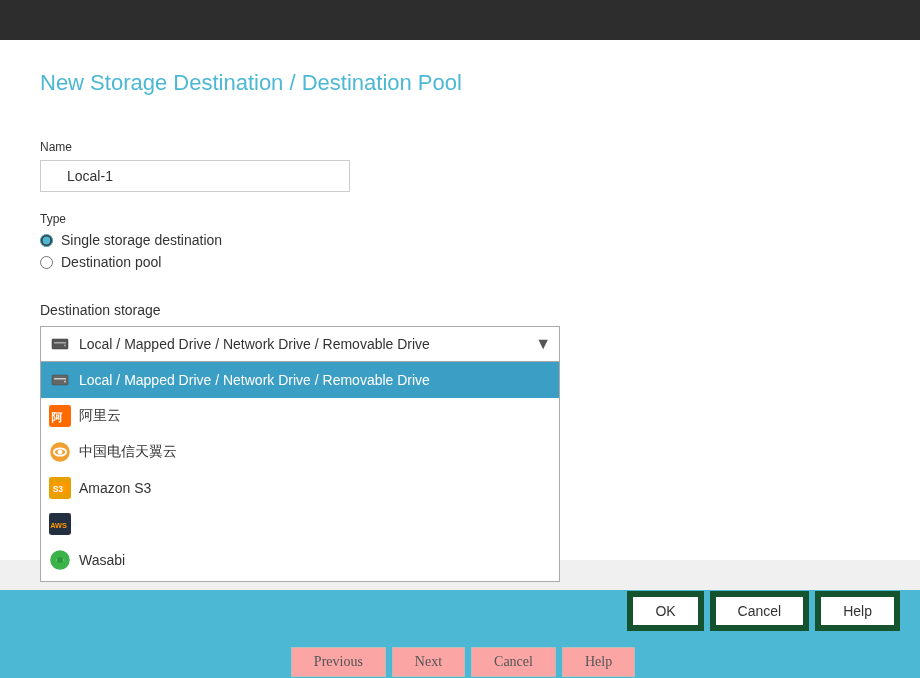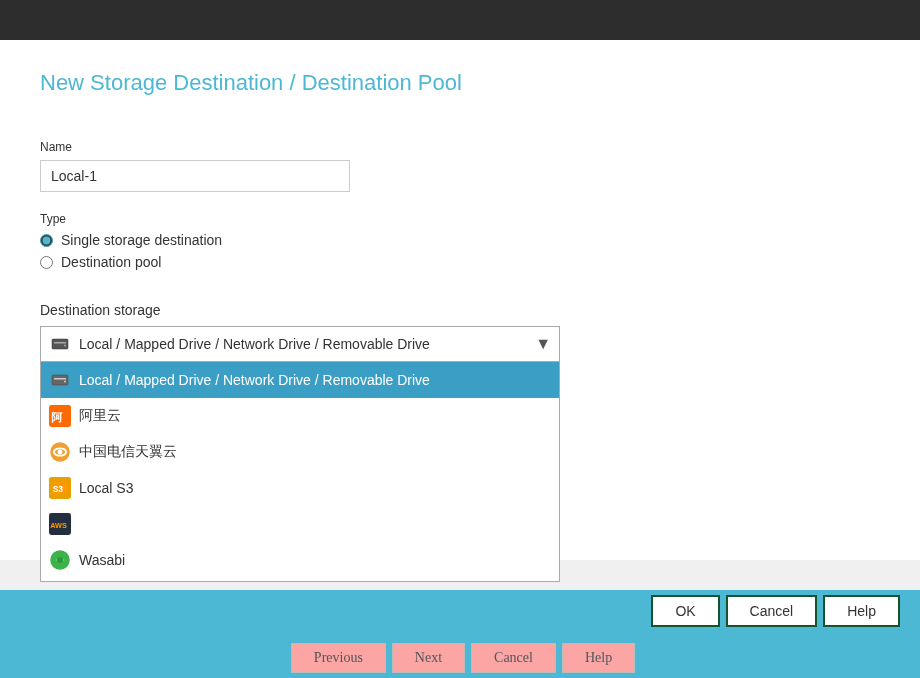--- a/index.html
+++ b/index.html
@@ -37,21 +37,21 @@
 
     .form-label {
       font-size: 12px;
       color: #333;
       margin-bottom: 6px;
       display: block;
     }
 
     .text-input {
       width: 310px;
-      padding: 7px 10px;
+      padding: 7px 26px;
       border: 1px solid #ccc;
       font-size: 14px;
       color: #333;
       outline: none;
     }
 
     .radio-group {
       margin-bottom: 16px;
     }
 
@@ -176,21 +176,21 @@
       font-size: 14px;
       border: none;
       cursor: pointer;
       margin-left: 6px;
       font-family: inherit;
     }
 
     .btn-primary {
       background: #fff;
       color: #333;
-      border: 2px solid #14532d;
+      border: 6px solid #14532d;
     }
 
     .btn-nav {
       background: #fca5a5;
       color: #555;
       border: 1px solid #bbb;
       font-family: Liberation Serif, serif;
     }
 
     
@@ -276,21 +276,21 @@
         </div>
 
         <div class="dropdown-item">
           <span class="item-icon">
             <svg viewBox="0 0 18 18" xmlns="http://www.w3.org/2000/svg">
               <rect width="18" height="18" rx="2" fill="#e8a000"></rect>
               <rect x="3" y="4" width="12" height="10" rx="1" fill="#FF9900"></rect>
               <text x="3" y="12" font-size="7" fill="white" font-weight="bold">S3</text>
             </svg>
           </span>
-          <span>Local S3</span>
+          <span>Amazon S3</span>
         </div>
 
         <div class="dropdown-item">
           <span class="item-icon">
             <svg viewBox="0 0 18 18" xmlns="http://www.w3.org/2000/svg">
               <rect width="18" height="18" rx="2" fill="#232f3e"></rect>
               <text x="1" y="12" font-size="6" fill="#FF9900" font-weight="bold">AWS</text>
             </svg>
           </span>
         </div>

